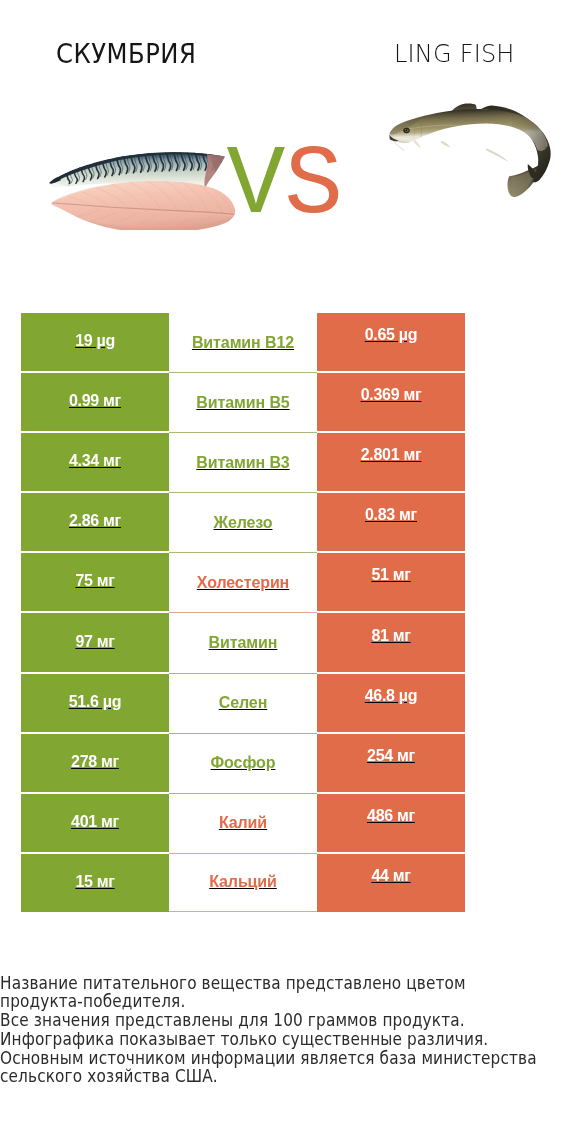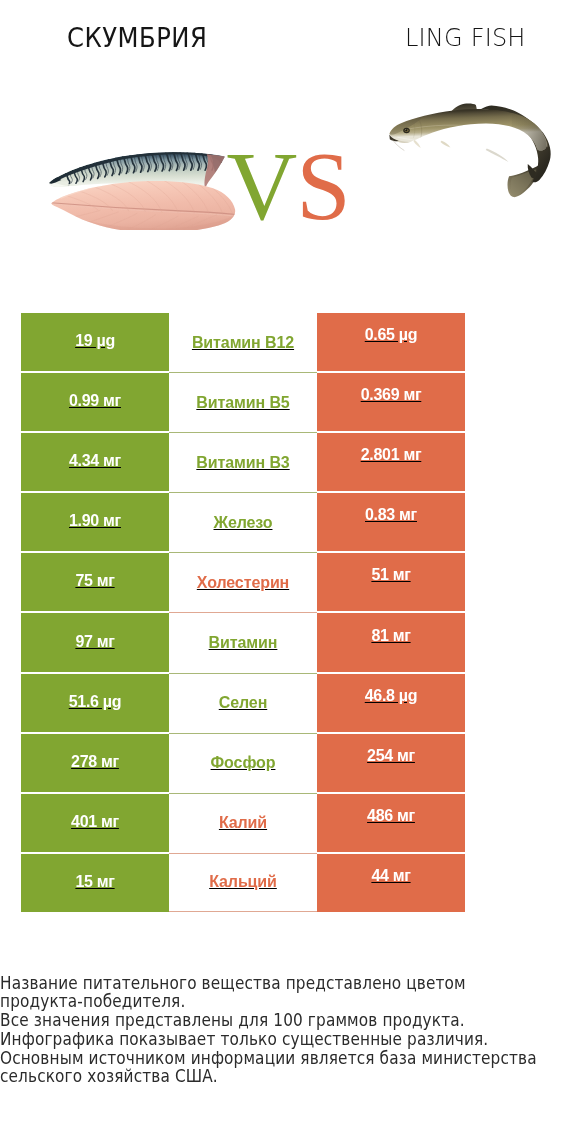--- a/index.html
+++ b/index.html
@@ -6,33 +6,33 @@
   html,body{margin:0;padding:0;}
   body{
     width:580px;height:1144px;background:#ffffff;
     font-family:"Liberation Sans",sans-serif;
     -webkit-font-smoothing:antialiased;
     overflow:hidden;
   }
   .page{position:relative;width:580px;height:1144px;}
 
   
-  .titles{position:absolute;top:0;left:0;width:552px;height:78px;margin-left:11px;}
+  .titles{position:absolute;top:16px;left:0;width:552px;height:78px;}
   .title{position:absolute;white-space:nowrap;color:#151515;}
   .title-left{left:56px;top:22.8px;font-family:"DejaVu Sans",sans-serif;font-stretch:condensed;
               font-size:27px;letter-spacing:0.5px;font-weight:400;line-height:30px;}
   .title-right{left:394px;top:24.7px;font-family:"DejaVu Sans",sans-serif;
                font-size:24px;letter-spacing:0.2px;font-weight:200;line-height:26px;}
 
   
   .hero{position:absolute;top:78px;left:0;width:580px;height:222px;}
   .fish-left{position:absolute;left:44.9px;top:69.84px;width:194.53px;height:82.48px;}
   .fish-right{position:absolute;left:386.92px;top:18.45px;width:176.62px;height:102.95px;}
   .vs{position:absolute;left:226.5px;top:59.4px;font-size:98px;line-height:98px;
-      font-family:Liberation Serif, serif;font-weight:400;letter-spacing:-1px;white-space:nowrap;}
+      font-family:Liberation Mono, monospace;font-weight:400;letter-spacing:-1px;white-space:nowrap;}
   .vs .v{color:#81a631;}
   .vs .s{color:#e06c49;}
 
   
   .table{position:absolute;left:21px;top:313px;width:444px;text-decoration:underline;}
   .row{display:flex;height:58.1px;margin-bottom:2px;}
   .row:last-child{margin-bottom:0;}
   .cell{width:179.2px;height:58.1px;display:flex;align-items:center;justify-content:center;
         font-size:16px;font-weight:700;letter-spacing:-0.3px;box-sizing:border-box;}
   .cell-left{background:#81a631;color:#ffffff;padding-bottom:2px;}
@@ -365,21 +365,21 @@
         <div class="cell cell-left">0.99 мг</div>
         <div class="cell cell-mid green">Витамин B5</div>
         <div class="cell cell-right">0.369 мг</div>
       </div>
       <div class="row">
         <div class="cell cell-left">4.34 мг</div>
         <div class="cell cell-mid green">Витамин B3</div>
         <div class="cell cell-right">2.801 мг</div>
       </div>
       <div class="row">
-        <div class="cell cell-left">1.90 мг</div>
+        <div class="cell cell-left">2.86 мг</div>
         <div class="cell cell-mid green">Железо</div>
         <div class="cell cell-right">0.83 мг</div>
       </div>
       <div class="row">
         <div class="cell cell-left">75 мг</div>
         <div class="cell cell-mid orange">Холестерин</div>
         <div class="cell cell-right">51 мг</div>
       </div>
       <div class="row">
         <div class="cell cell-left">97 мг</div>

